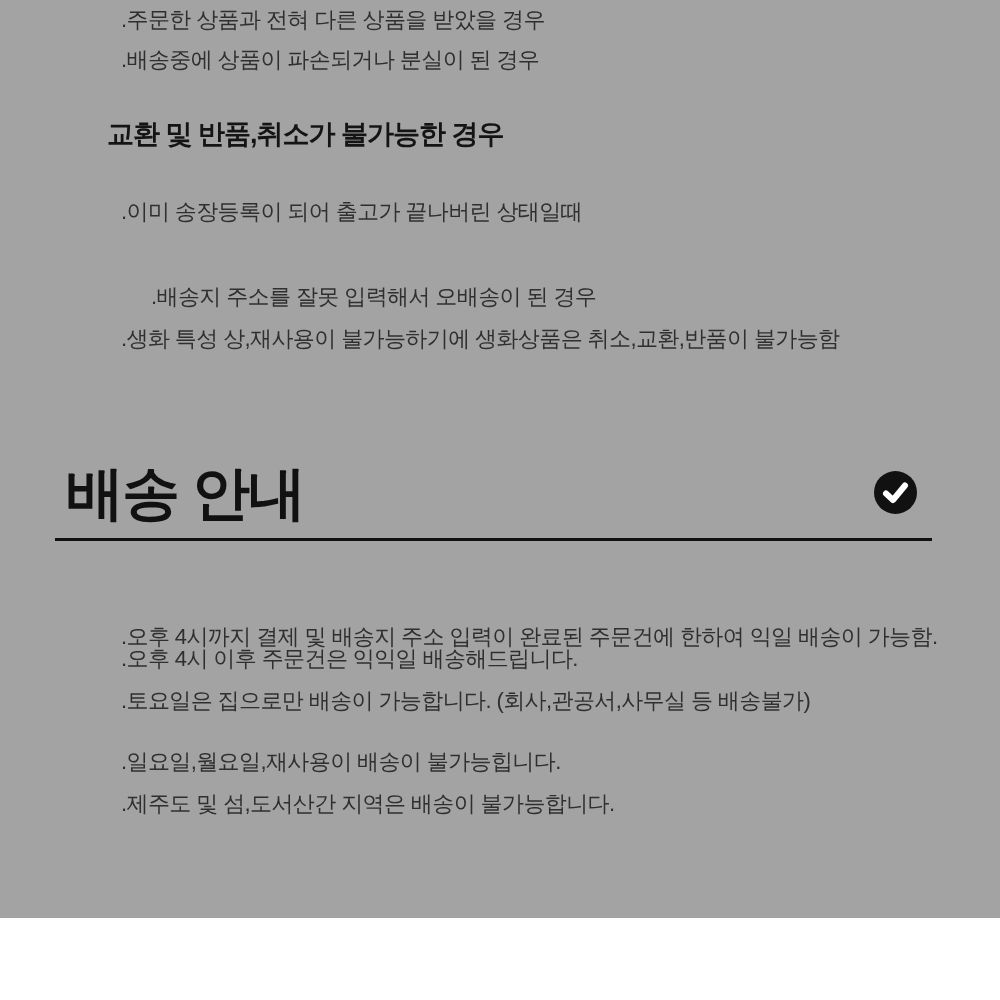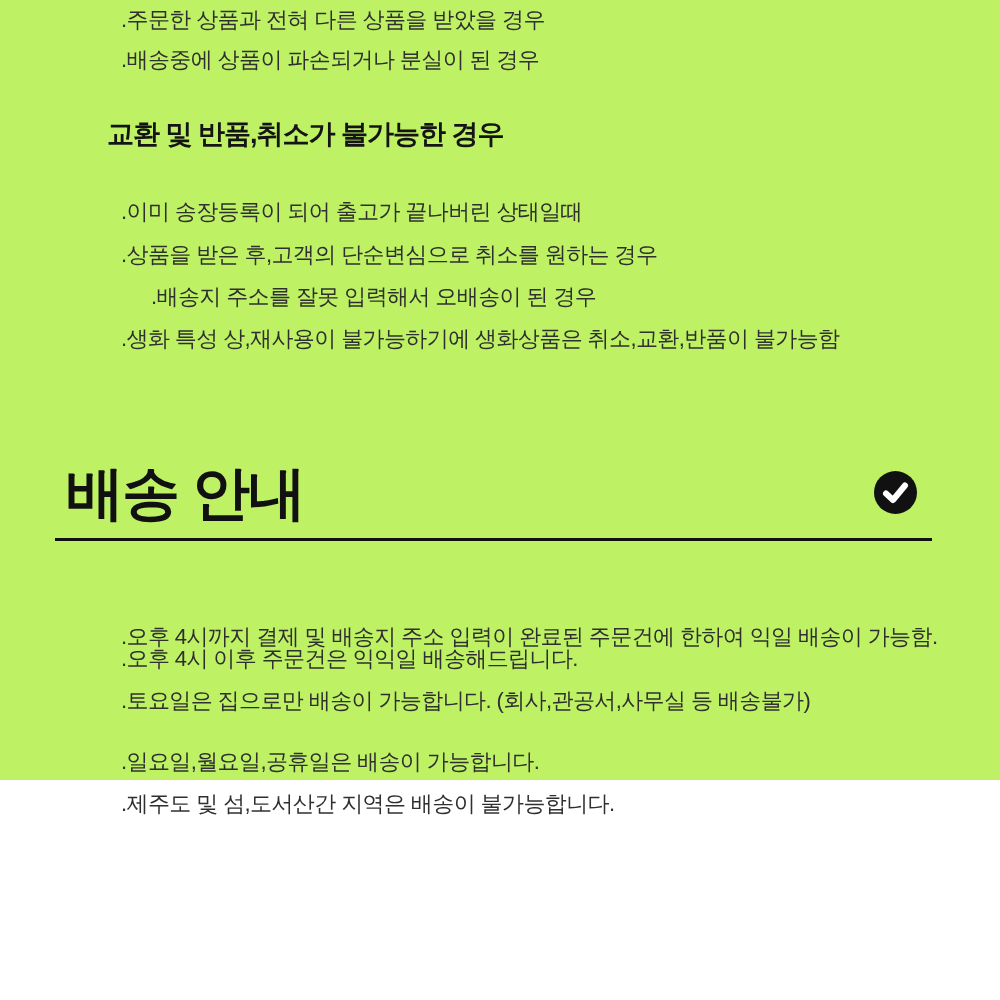--- a/index.html
+++ b/index.html
@@ -6,22 +6,22 @@
   html, body {
     width: 1000px;
     height: 1000px;
     background: #ffffff;
     font-family: "Liberation Sans", "DejaVu Sans", sans-serif;
     overflow: hidden;
   }
   .canvas {
     position: relative;
     width: 1000px;
-    height: 780px;
-    background: #bef264;
+    height: 918px;
+    background: #a3a3a3;
     color: #2b2b2b;
   }
   .body-line {
     position: absolute;
     left: 121px;
     font-size: 22px;
     font-weight: 400;
     letter-spacing: -0.6px;
     color: #2f2f2f;
     white-space: nowrap;
@@ -78,34 +78,33 @@
 <body>
 
 <div class="canvas">
 
   <div class="body-line intro-0">.주문한 상품과 전혀 다른 상품을 받았을 경우</div>
   <div class="body-line intro-1">.배송중에 상품이 파손되거나 분실이 된 경우</div>
 
   <div class="section-heading">교환 및 반품,취소가 불가능한 경우</div>
 
   <div class="body-line ex-0">.이미 송장등록이 되어 출고가 끝나버린 상태일때</div>
-  <div class="body-line ex-1">.상품을 받은 후,고객의 단순변심으로 취소를 원하는 경우</div>
   <div class="body-line ex-2">.배송지 주소를 잘못 입력해서 오배송이 된 경우</div>
   <div class="body-line ex-3">.생화 특성 상,재사용이 불가능하기에 생화상품은 취소,교환,반품이 불가능함</div>
 
   <div class="big-title">배송 안내</div>
 
   <div class="check-badge">
     <svg width="43" height="43" viewBox="0 0 43 43" xmlns="http://www.w3.org/2000/svg">
       <circle cx="21.5" cy="21.5" r="21.5" fill="#111111"></circle>
       <path d="M12 22.5 L19 29 L31 14.5" fill="none" stroke="#ffffff" stroke-width="6" stroke-linecap="round" stroke-linejoin="round"></path>
     </svg>
   </div>
 
   <div class="divider"></div>
 
   <div class="body-line sh-0">.오후 4시까지 결제 및 배송지 주소 입력이 완료된 주문건에 한하여 익일 배송이 가능함.</div>
   <div class="body-line sh-1">.오후 4시 이후 주문건은 익익일 배송해드립니다.</div>
   <div class="body-line sh-2">.토요일은 집으로만 배송이 가능합니다. (회사,관공서,사무실 등 배송불가)</div>
-  <div class="body-line sh-3">.일요일,월요일,공휴일은 배송이 가능합니다.</div>
+  <div class="body-line sh-3">.일요일,월요일,재사용이 배송이 불가능힙니다.</div>
   <div class="body-line sh-4">.제주도 및 섬,도서산간 지역은 배송이 불가능합니다.</div>
 
 </div>
 
 </body></html>

